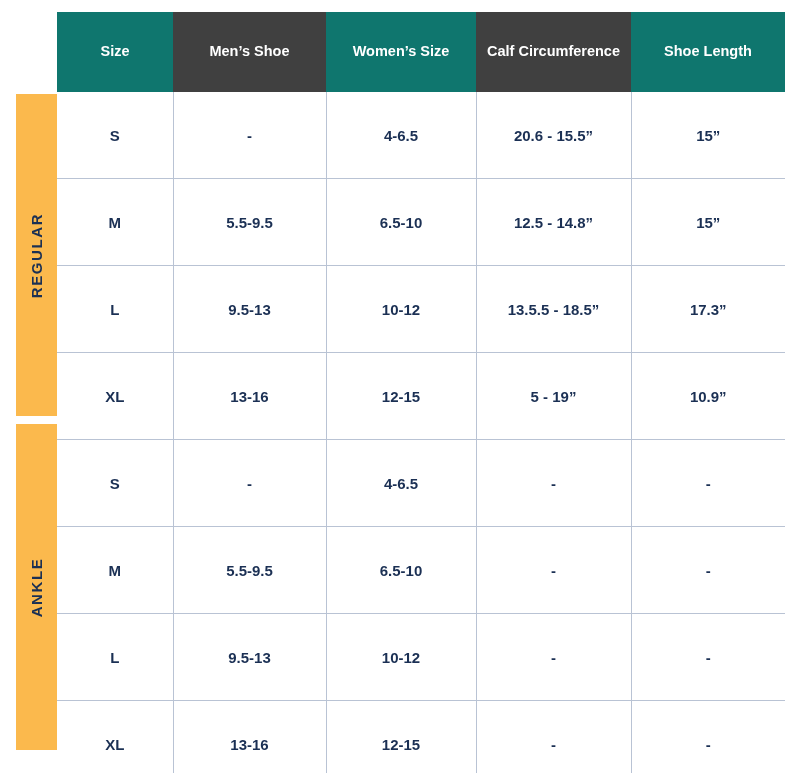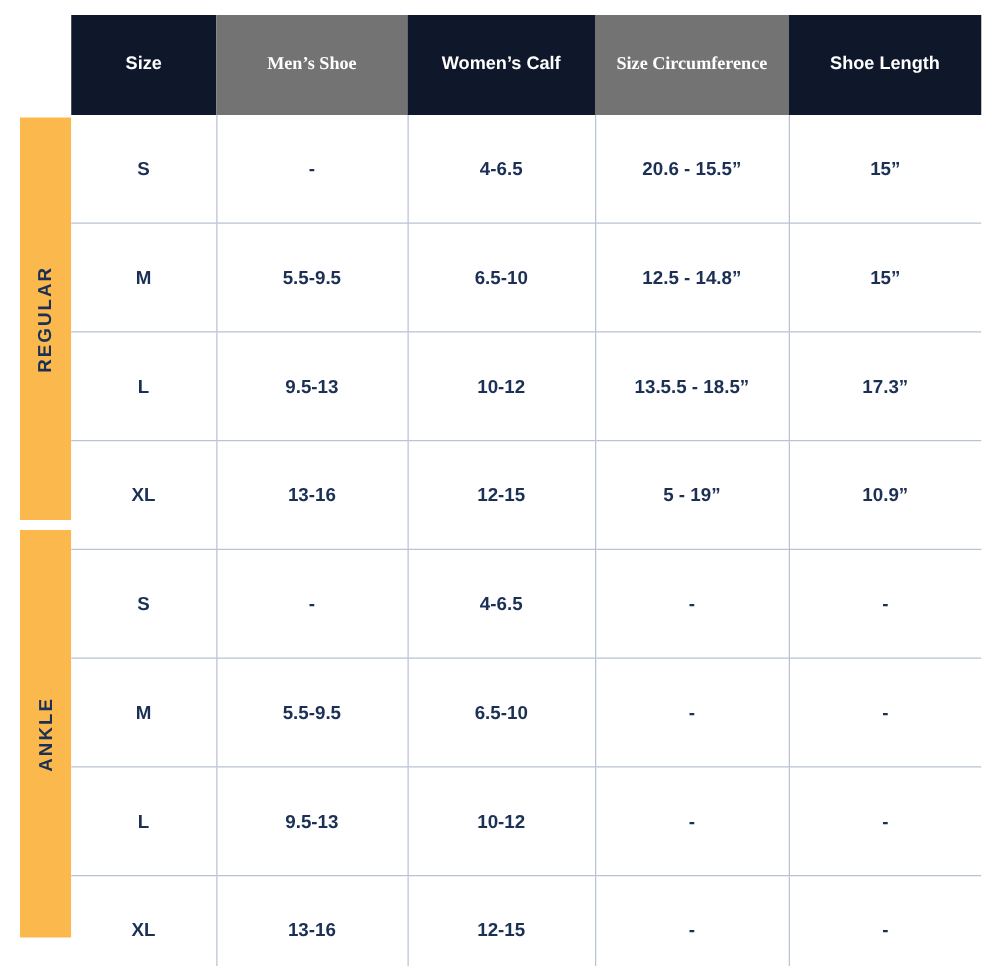--- a/index.html
+++ b/index.html
@@ -56,22 +56,22 @@
     height: 80px;
     color: #ffffff;
     font-size: 14.5px;
     font-weight: bold;
     text-align: center;
     vertical-align: middle;
     padding: 0 6px;
     line-height: 1.32;
     border: none;
   }
-  .th-dark  { background: #0f172a; }
-  .th-light { background: #737373; font-family: Liberation Serif, serif; }
+  .th-dark  { background: #0f766e; }
+  .th-light { background: #404040; }
 
   .size-table td {
     height: 84px;
     text-align: center;
     vertical-align: middle;
     color: #1b3054;
     font-size: 15px;
     font-weight: bold;
     border-right: 1px solid #b9c3d4;
     border-bottom: 1px solid #b9c3d4;
@@ -110,22 +110,22 @@
       <col class="col-size">
         <col class="col-mens">
         <col class="col-womens">
       <col class="col-calf">
         <col class="col-sock">
     </colgroup>
     <thead>
       <tr>
         <th class="th-dark">Size</th>
         <th class="th-light">Men’s Shoe</th>
-        <th class="th-dark">Women’s Calf</th>
-        <th class="th-light">Size Circumference</th>
+        <th class="th-dark">Women’s Size</th>
+        <th class="th-light">Calf Circumference</th>
         <th class="th-dark">Shoe Length</th>
       </tr>
     </thead>
     <tbody id="table-body">
         <tr>
           <td class="cell-size">S</td>
           <td>-</td>
           <td>4-6.5</td>
           <td>20.6 - 15.5”</td>
           <td>15”</td>

